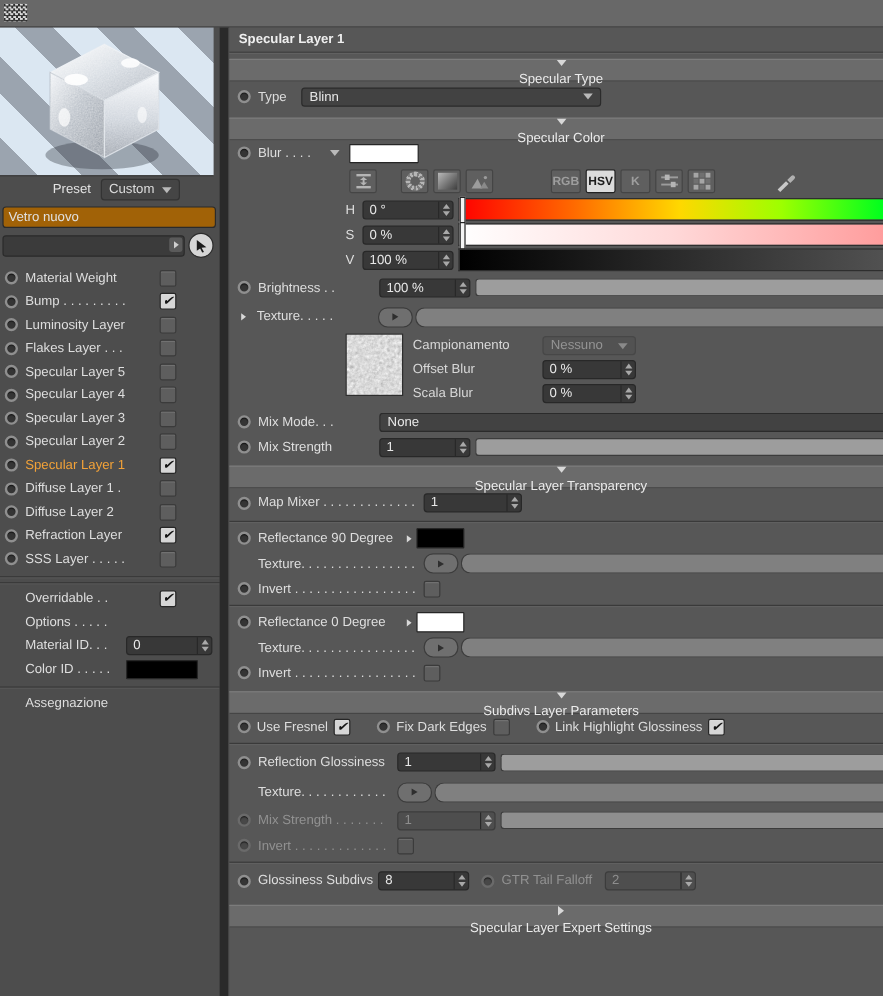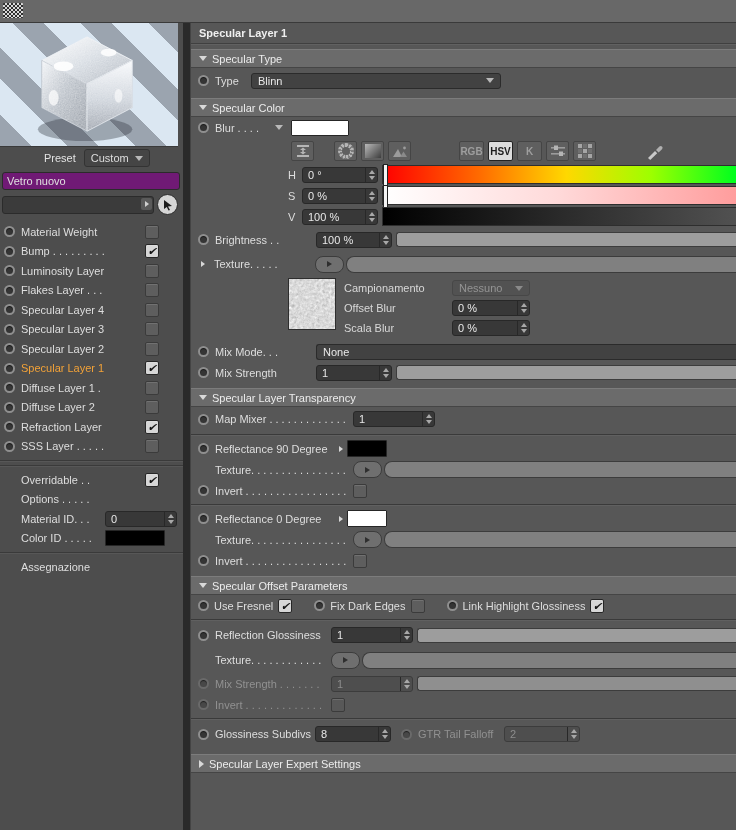--- a/index.html
+++ b/index.html
@@ -17,44 +17,44 @@
   .left{position:absolute;left:0;top:23px;width:183px;bottom:0;background:#4d4d4d;}
   .vdiv{position:absolute;left:183px;top:23px;width:7px;bottom:0;background:#2a2a2a;border-right:1px solid #444;}
   .right{position:absolute;left:191px;top:23px;right:0;bottom:0;background:#575757;overflow:hidden;}
   
   .preview{width:178px;height:123px;overflow:hidden;position:relative;border-bottom:1px solid #3a3a3a;
     background:repeating-linear-gradient(45deg,#9ba4af 0 22px,#dbe7f2 22px 48px);}
   .preview svg{position:absolute;left:30px;top:4px;}
   .preset-row{display:flex;align-items:center;height:22px;padding-left:44px;gap:8px;}
   .preset-dd{display:flex;align-items:center;gap:6px;background:#454545;border:1px solid #333;border-radius:3px;height:16px;padding:0 6px;color:#ddd;}
   .dd-arrow{width:0;height:0;border-left:4px solid transparent;border-right:4px solid transparent;border-top:5px solid #b9b9b9;}
-  .name-input{display:block;width:168px;height:14px;margin:3px 0 0 2px;background:#701a75;border:1px solid #2b2b2b;border-radius:3px;color:#e0e0e0;font-family:"Liberation Sans",sans-serif;font-size:11px;padding:1px 4px;}
+  .name-input{display:block;width:168px;height:14px;margin:3px 0 0 2px;background:#a16207;border:1px solid #2b2b2b;border-radius:3px;color:#e0e0e0;font-family:"Liberation Sans",sans-serif;font-size:11px;padding:1px 4px;}
   .link-row{display:flex;align-items:center;margin:4px 0 4px 2px;gap:3px;}
   .link-field{position:relative;width:150px;height:16px;background:#3b3b3b;border:1px solid #2b2b2b;border-radius:3px;}
   .mini-btn{position:absolute;right:1px;top:1px;width:11px;height:12px;background:#5a5a5a;border-radius:2px;display:flex;align-items:center;justify-content:center;}
   .mini-btn::after{content:"";width:0;height:0;border-top:3px solid transparent;border-bottom:3px solid transparent;border-left:4px solid #cfcfcf;}
   .pick-btn{width:19px;height:19px;border-radius:50%;background:#d6d6d6;border:1px solid #2c2c2c;display:flex;align-items:center;justify-content:center;}
   
   .channels{padding-top:3px;}
   .ch-row{display:flex;align-items:center;height:19.5px;padding-left:4px;}
   .radio{width:11px;height:11px;border-radius:50%;background:#353535;border:2px solid #8f8f8f;box-sizing:border-box;flex:none;box-shadow:inset 0 1px 1px rgba(0,0,0,.6);}
   .radio.dim{border-color:#6a6a6a;background:#484848;}
-  .ch-label{margin-left:6px;width:124px;color:#dedede;white-space:nowrap;overflow:hidden;}
+  .ch-label{margin-left:6px;width:112px;color:#dedede;white-space:nowrap;overflow:hidden;}
   .ch-label.accent{color:#f2a238;}
   .checkbox{width:12px;height:12px;border-radius:2px;background:#5e5e5e;border:1px solid #3b3b3b;box-shadow:inset 0 1px 0 rgba(255,255,255,.12);flex:none;display:flex;align-items:center;justify-content:center;}
   .checkbox.checked{background:#d6d6d6;border-color:#262626;}
   .checkbox.checked::after{content:"\2714";color:#141414;font-size:11px;line-height:10px;font-style:italic;}
   .checkbox.off2{background:#585858;}
   .sep{height:1px;background:#3a3a3a;margin:4px 0 4px 0;box-shadow:0 1px 0 rgba(255,255,255,.06);}
   .opt-row{display:flex;align-items:center;height:19.5px;padding-left:21px;color:#dedede;}
   .opt-row .ch-label{margin-left:0;}
   .swatch{height:14px;border:1px solid #262626;border-radius:1px;}
   
   .title{height:20px;line-height:20px;font-weight:bold;padding-left:8px;color:#efefef;border-bottom:1px solid #404040;box-shadow:0 1px 0 #616161;}
-  .sec-hdr{height:17px;margin-top:5px;background:#6b6b6b;border-top:1px solid #7c7c7c;border-bottom:1px solid #454545;display:flex;align-items:center;padding-left:8px;gap:5px;color:#ececec;}
+  .sec-hdr{height:17px;margin-top:5px;background:#6b6b6b;border-top:1px solid #7c7c7c;border-bottom:1px solid #454545;display:flex;align-items:center;padding-left:8px;gap:5px;color:#ececec;flex-direction:column;}
   .tri-down{width:0;height:0;border-left:4px solid transparent;border-right:4px solid transparent;border-top:5px solid #d8d8d8;}
   .tri-right{width:0;height:0;border-top:4px solid transparent;border-bottom:4px solid transparent;border-left:5px solid #d8d8d8;}
   .tri-right.sm{border-top-width:3px;border-bottom-width:3px;border-left-width:4px;}
   .row{display:flex;align-items:center;height:21px;padding-left:7px;}
   .lbl{margin-left:6px;color:#dedede;white-space:nowrap;overflow:hidden;}
   .w-a{width:101px;flex:none;}
   .w-b{width:138px;flex:none;}
   .w-c{width:116px;flex:none;}
   .indent{margin-left:17px;}
   .stepper{display:inline-flex;align-items:stretch;height:16px;background:#383838;border:1px solid #282828;border-radius:3px;box-sizing:border-box;flex:none;}
@@ -186,20 +186,25 @@
         <span class="ch-label">Luminosity Layer</span>
         <span class="checkbox"></span>
       </div>
       <div class="ch-row">
         <span class="radio"></span>
         <span class="ch-label">Flakes Layer . . .</span>
         <span class="checkbox"></span>
       </div>
       <div class="ch-row">
         <span class="radio"></span>
+        <span class="ch-label">Specular Layer 5</span>
+        <span class="checkbox"></span>
+      </div>
+      <div class="ch-row">
+        <span class="radio"></span>
         <span class="ch-label">Specular Layer 4</span>
         <span class="checkbox"></span>
       </div>
       <div class="ch-row">
         <span class="radio"></span>
         <span class="ch-label">Specular Layer 3</span>
         <span class="checkbox"></span>
       </div>
       <div class="ch-row">
         <span class="radio"></span>
@@ -512,21 +517,21 @@
     <div class="pill"></div>
   </div>
   <div class="row">
     <span class="radio"></span>
     <span class="lbl w-b">Invert . . . . . . . . . . . . . . . . .</span>
     <span class="checkbox"></span>
   </div>
 
   <div class="sec-hdr">
     <span class="tri-down"></span>
-    <span>Specular Offset Parameters</span>
+    <span>Subdivs Layer Parameters</span>
   </div>
   <div class="row">
     <span class="inline-cb">
       <span class="radio"></span>
       <span class="lbl" style="margin-left:0">Use Fresnel</span>
       <span class="checkbox checked"></span>
     </span>
     <span class="inline-cb">
       <span class="radio"></span>
       <span class="lbl" style="margin-left:0">Fix Dark Edges</span>

